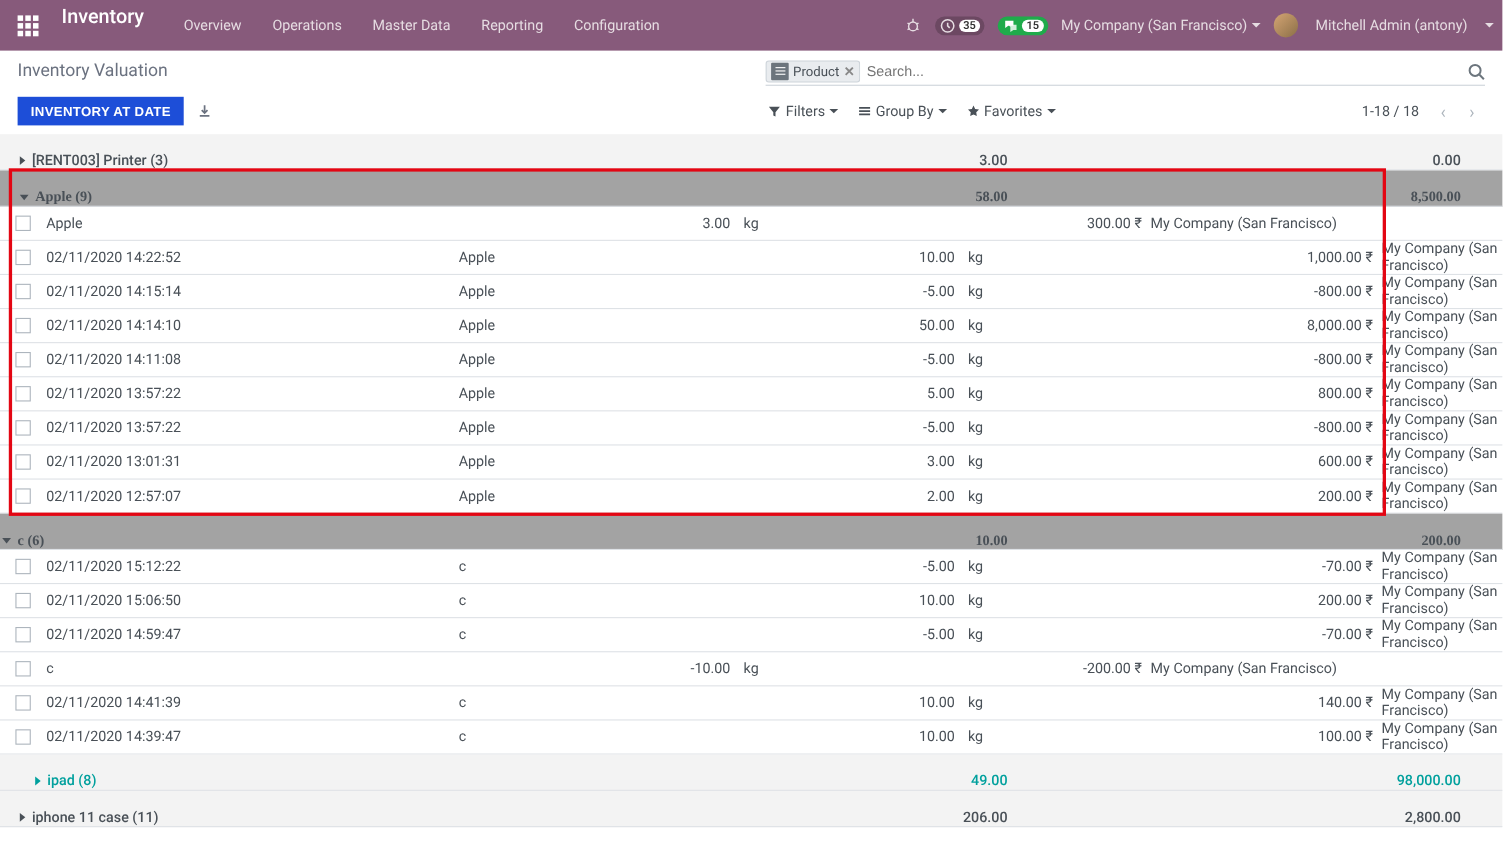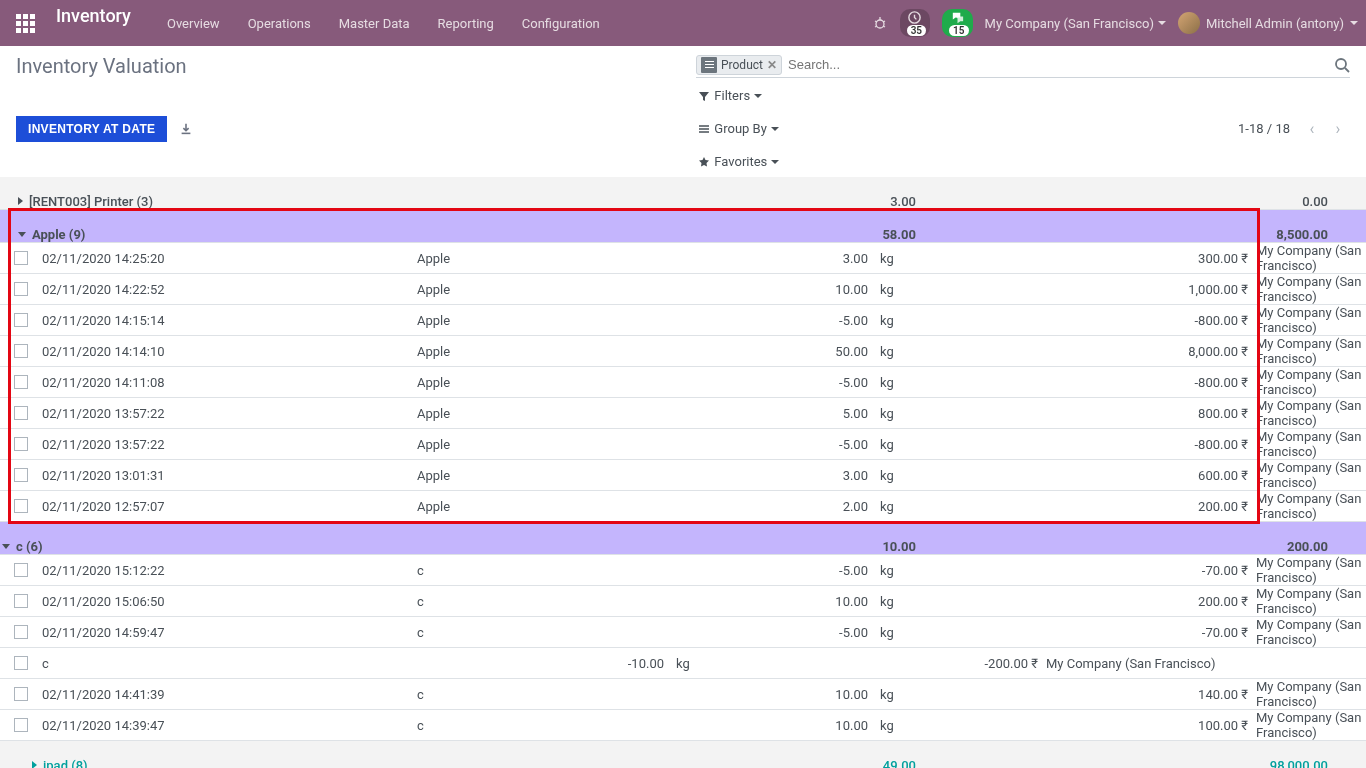--- a/index.html
+++ b/index.html
@@ -10,55 +10,55 @@
 .nav-left { display: flex; align-items: center; gap: 4px; }
 .apps-icon { width: 34px; height: 34px; display: flex; align-items: center; justify-content: center; cursor: pointer; }
 .apps-grid { display: grid; grid-template-columns: repeat(3,5px); grid-template-rows: repeat(3,5px); gap: 2px; }
 .apps-grid span { background: #fff; width: 5px; height: 5px; }
 .app-title { font-size: 18px; font-weight: 500; margin: 0 20px 16px 10px; }
 .nav-menu { display: flex; gap: 4px; }
 .nav-menu a { color: #e6dce2; padding: 8px 12px; text-decoration: none; font-size: 13px; cursor: pointer; }
 .nav-spacer { flex: 1; }
 .nav-right { display: flex; align-items: center; gap: 12px; color: #e6dce2; }
 .nav-icon { position: relative; cursor: pointer; display: flex; align-items: center; }
-.badge-pill { display: inline-flex; align-items: center; background: rgba(0,0,0,0.2); border-radius: 10px; padding: 1px 4px; flex-direction: column; }
+.badge-pill { display: inline-flex; align-items: center; background: rgba(0,0,0,0.2); border-radius: 10px; padding: 1px 4px; }
 .badge-pill .badge { background: #fff; color: #333; border-radius: 8px; padding: 0 4px; font-size: 10px; margin-left: 3px; font-weight: 600; }
 .company-sel { cursor: pointer; display: flex; align-items: center; gap: 4px; }
 .caret-down { width: 0; height: 0; border-left: 4px solid transparent; border-right: 4px solid transparent; border-top: 4px solid currentColor; display: inline-block; }
 .avatar { width: 22px; height: 22px; border-radius: 50%; background: linear-gradient(135deg,#d4a574,#8b6f47); display: inline-block; }
-.user-menu { cursor: pointer; display: flex; align-items: center; gap: 6px; }
+.user-menu { cursor: pointer; display: flex; align-items: center; gap: 16px; }
 
 
 .control-panel { padding: 8px 16px 0; }
 .cp-top { display: flex; align-items: flex-start; gap: 20px; }
-.breadcrumb { font-size: 20px; color: #6b7280; flex-shrink: 0; width: 660px; }
+.breadcrumb { font-size: 16px; color: #6b7280; flex-shrink: 0; width: 660px; }
 .search-container { flex: 1; display: flex; align-items: center; border-bottom: 1px solid #ced4da; padding-bottom: 2px; }
 .search-chip { background: #e9ecef; border: 1px solid #ced4da; border-radius: 3px; display: inline-flex; align-items: center; padding: 1px 4px; font-size: 12px; color: #495057; }
 .chip-icon { width: 16px; height: 16px; background: #6c757d; color: #fff; display: inline-flex; align-items: center; justify-content: center; margin-right: 4px; border-radius: 1px; }
 .chip-lines { display: flex; flex-direction: column; gap: 1.5px; }
 .chip-lines span { width: 9px; height: 1.5px; background: #fff; }
 .chip-x { margin-left: 4px; cursor: pointer; font-weight: bold; color: #888; }
 .search-input { border: none; outline: none; flex: 1; padding: 3px 6px; font-size: 13px; }
 .search-icon { color: #6c757d; cursor: pointer; font-size: 16px; }
 
 .cp-bottom { display: flex; align-items: center; margin-top: 10px; padding-bottom: 8px; }
 .btn-primary { background: #1d4ed8; color: #fff; border: none; padding: 6px 12px; font-size: 12px; font-weight: 600; letter-spacing: .3px; cursor: pointer; text-transform: uppercase; }
 .btn-icon-download { margin-left: 12px; color: #6b7280; cursor: pointer; font-size: 14px; }
 .cp-bottom-spacer { width: 505px; }
-.filter-btns { display: flex; gap: 18px; color: #495057; flex-direction: column; }
+.filter-btns { display: flex; gap: 18px; color: #495057; }
 .filter-btn { cursor: pointer; display: inline-flex; align-items: center; gap: 4px; font-size: 13px; }
 .pager { margin-left: auto; display: flex; align-items: center; gap: 10px; color: #495057; justify-content: space-between; }
 .pager-arrows { display: flex; gap: 2px; }
 .pager-arrow { width: 24px; height: 24px; display: inline-flex; align-items: center; justify-content: center; color: #adb5bd; cursor: pointer; font-size: 16px; }
 
 
 .list-view { width: 100%; }
 .group-row, .data-row { display: grid; grid-template-columns: 42px 375px 255px 204px 170px 210px 110px; align-items: center; border-bottom: 1px solid #dee2e6; min-height: 31px; font-size: 13px; }
 .group-row { background: #f3f3f3; font-weight: 500; color: #495057; min-height: 33px; gap: 16px; }
-.group-row.expanded { background: #c4b5fd; font-weight: 700; }
+.group-row.expanded { background: #a3a3a3; font-weight: 700; font-family: Liberation Serif, serif; }
 .group-row.link-style { color: #00a09d; }
 .group-toggle { display: inline-flex; align-items: center; cursor: pointer; padding-left: 4px; }
 .caret-right { width: 0; height: 0; border-top: 4px solid transparent; border-bottom: 4px solid transparent; border-left: 5px solid #495057; display: inline-block; margin-right: 6px; }
 .caret-down-tri { width: 0; height: 0; border-left: 4px solid transparent; border-right: 4px solid transparent; border-top: 5px solid #495057; display: inline-block; margin-right: 6px; }
 .link-style .caret-right { border-left-color: #00a09d; }
 .col-qty, .col-value { text-align: right; padding-right: 8px; }
 .col-unit { padding-left: 4px; color: #495057; }
 .col-company { color: #495057; }
 .data-row { color: #495057; }
 .checkbox-cell { display: flex; justify-content: center; }
@@ -224,21 +224,20 @@
         <span></span>
         <span class="col-qty">58.00</span>
         <span></span>
         <span class="col-value">8,500.00</span>
         <span></span>
       </div>
       <div class="data-row">
         <span class="checkbox-cell">
           <span class="chk"></span>
         </span>
-        <span>02/11/2020 14:25:20</span>
         <span>Apple</span>
         <span class="col-qty">3.00</span>
         <span class="col-unit">kg</span>
         <span class="col-value">300.00 ₹</span>
         <span class="col-company">My Company (San Francisco)</span>
       </div>
       <div class="data-row">
         <span class="checkbox-cell">
           <span class="chk"></span>
         </span>

